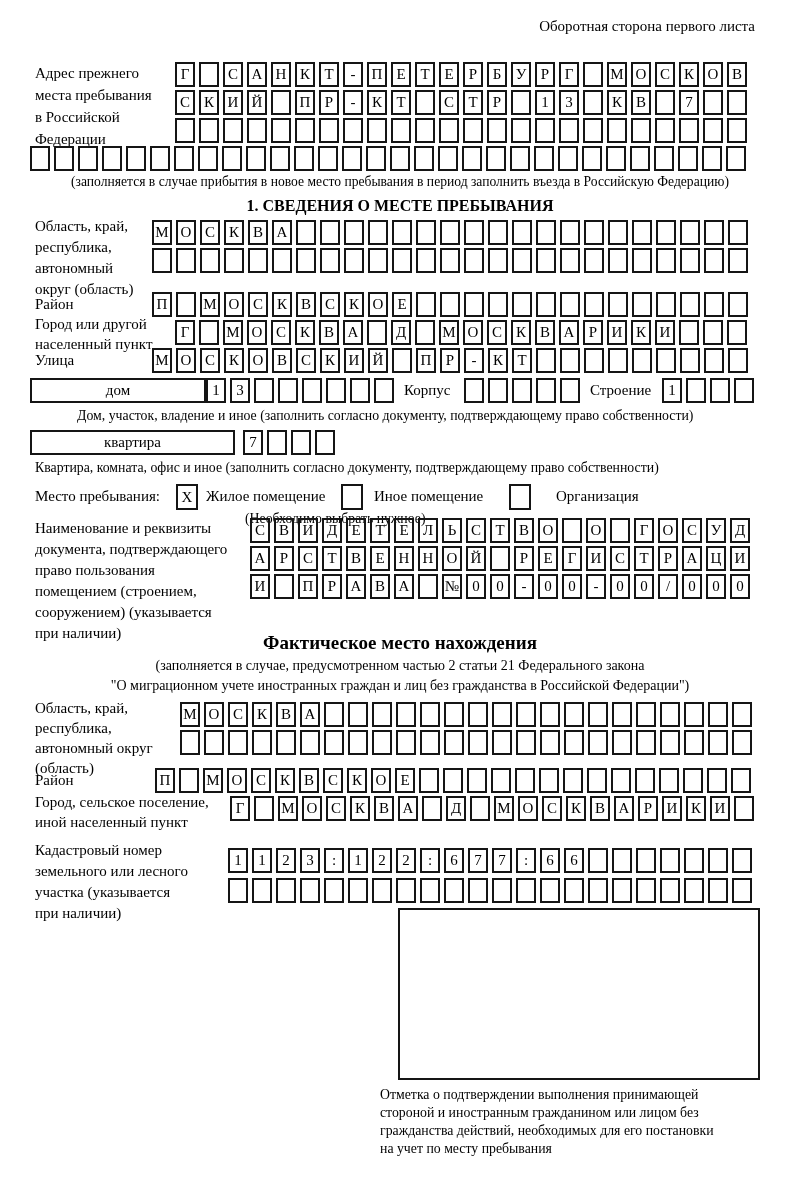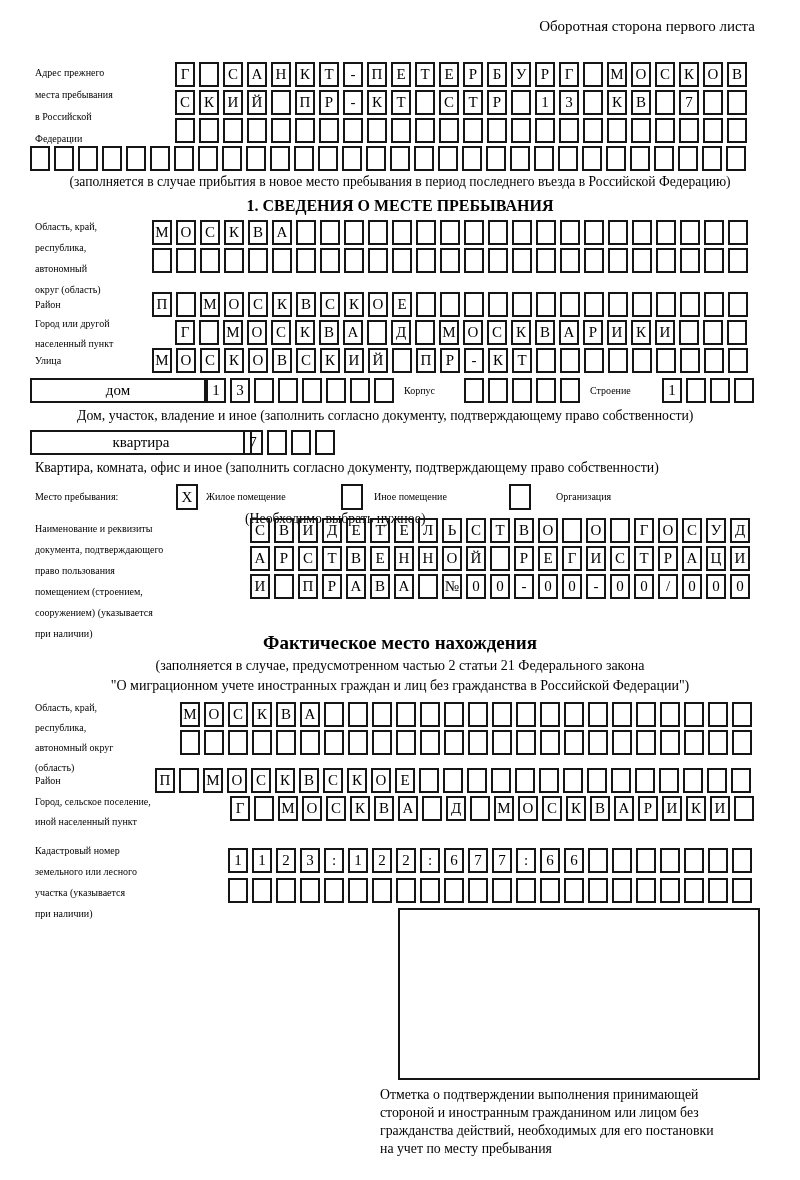--- a/index.html
+++ b/index.html
@@ -1,19 +1,19 @@
 <!DOCTYPE html>
 <html><head>
 <meta charset="utf-8">
 <style>
   html,body{margin:0;padding:0;background:#fff;}
   .page{position:relative;width:800px;height:1180px;background:#fff;color:#000;
         font-family:"Liberation Serif","DejaVu Serif",serif;overflow:hidden;}
   .abs{position:absolute;}
-  .lbl{position:absolute;font-size:10px;line-height:21px;}
+  .lbl{position:absolute;font-size:15px;line-height:21px;}
   .lbl.lh22{line-height:22px;}
   .lbl.lh20{line-height:20px;}
   .box-row{position:absolute;display:flex;}
   .cell{box-sizing:border-box;flex:none;width:20px;height:25px;border:2px solid #151515;
         margin-right:4px;display:flex;align-items:center;justify-content:center;
         font-size:15px;line-height:1;}
   .check{position:absolute;box-sizing:border-box;width:22px;height:26px;border:2px solid #151515;
          display:flex;align-items:center;justify-content:center;font-size:15px;}
   .wide{position:absolute;box-sizing:border-box;border:2px solid #151515;height:25px;
         display:flex;align-items:center;justify-content:center;font-size:15px;}
@@ -136,21 +136,21 @@
       <span class="cell"></span>
       <span class="cell"></span>
       <span class="cell"></span>
       <span class="cell"></span>
       <span class="cell"></span>
       <span class="cell"></span>
       <span class="cell"></span>
       <span class="cell"></span>
       <span class="cell"></span>
     </div>
-  <div class="center note" style="top:174px;">(заполняется в случае прибытия в новое место пребывания в период последнего въезда в Российской Федерацию)</div>
+  <div class="center note" style="top:174px;">(заполняется в случае прибытия в новое место пребывания в период заполнить въезда в Российскую Федерацию)</div>
 
   <div class="center heading" style="top:197px;">1. СВЕДЕНИЯ О МЕСТЕ ПРЕБЫВАНИЯ</div>
 
   <div class="lbl" style="left:35px;top:216px;width:120px;">Область, край,<br>республика,<br>автономный<br>округ (область)</div>
   <div class="box-row" style="left:152px;top:220px;">
       <span class="cell">М</span>
       <span class="cell">О</span>
       <span class="cell">С</span>
       <span class="cell">К</span>
       <span class="cell">В</span>
@@ -310,21 +310,21 @@
     </div>
   <div class="lbl" style="left:590px;top:380px;">Строение</div>
   <div class="box-row" style="left:662px;top:378px;">
       <span class="cell">1</span>
       <span class="cell"></span>
       <span class="cell"></span>
       <span class="cell"></span>
     </div>
   <div class="caption" style="left:35px;top:408px;margin-left:42px;">Дом, участок, владение и иное (заполнить согласно документу, подтверждающему право собственности)</div>
 
-  <div class="wide" style="left:30px;top:430px;width:222px;">квартира</div>
+  <div class="wide" style="left:30px;top:430px;width:205px;">квартира</div>
   <div class="box-row" style="left:243px;top:430px;">
       <span class="cell">7</span>
       <span class="cell"></span>
       <span class="cell"></span>
       <span class="cell"></span>
     </div>
   <div class="caption" style="left:35px;top:460px;">Квартира, комната, офис и иное (заполнить согласно документу, подтверждающему право собственности)</div>
 
   <div class="lbl" style="left:35px;top:486px;text-align:right;">Место пребывания:</div>
   <span class="check" style="left:176px;top:484px;">X</span>

